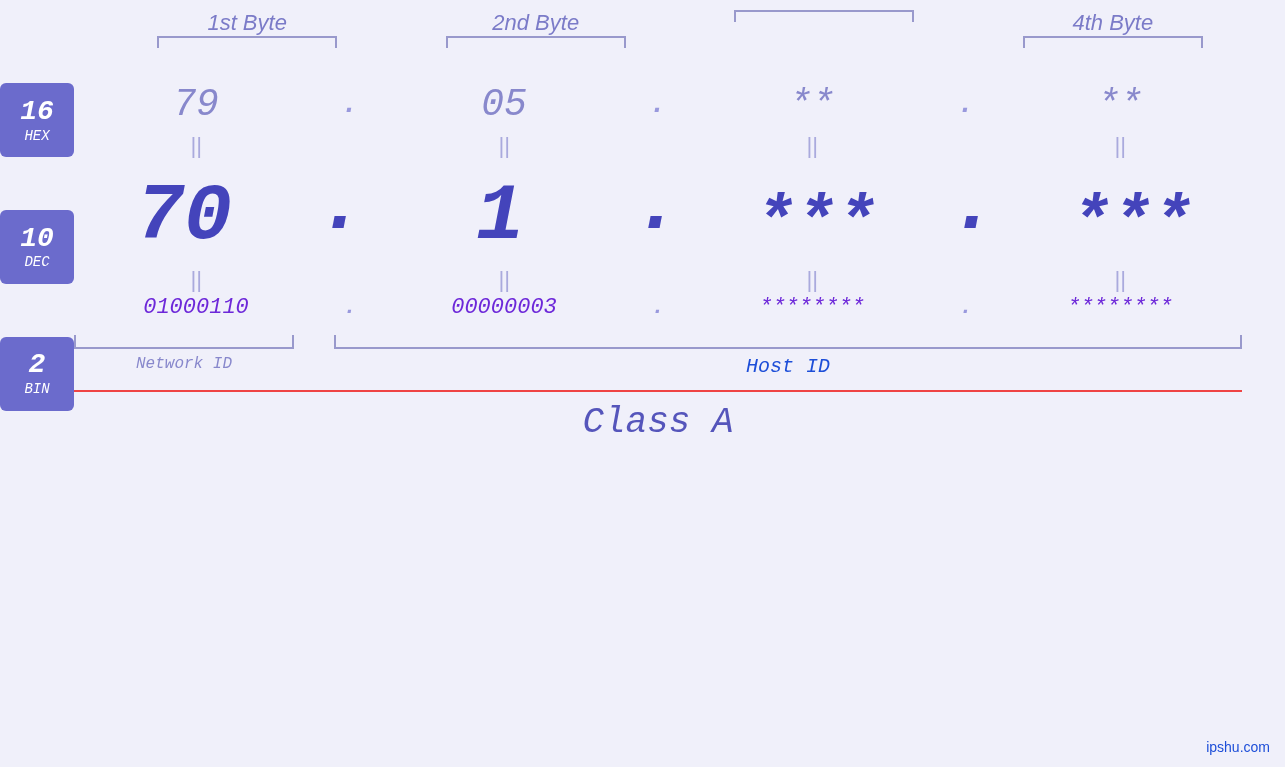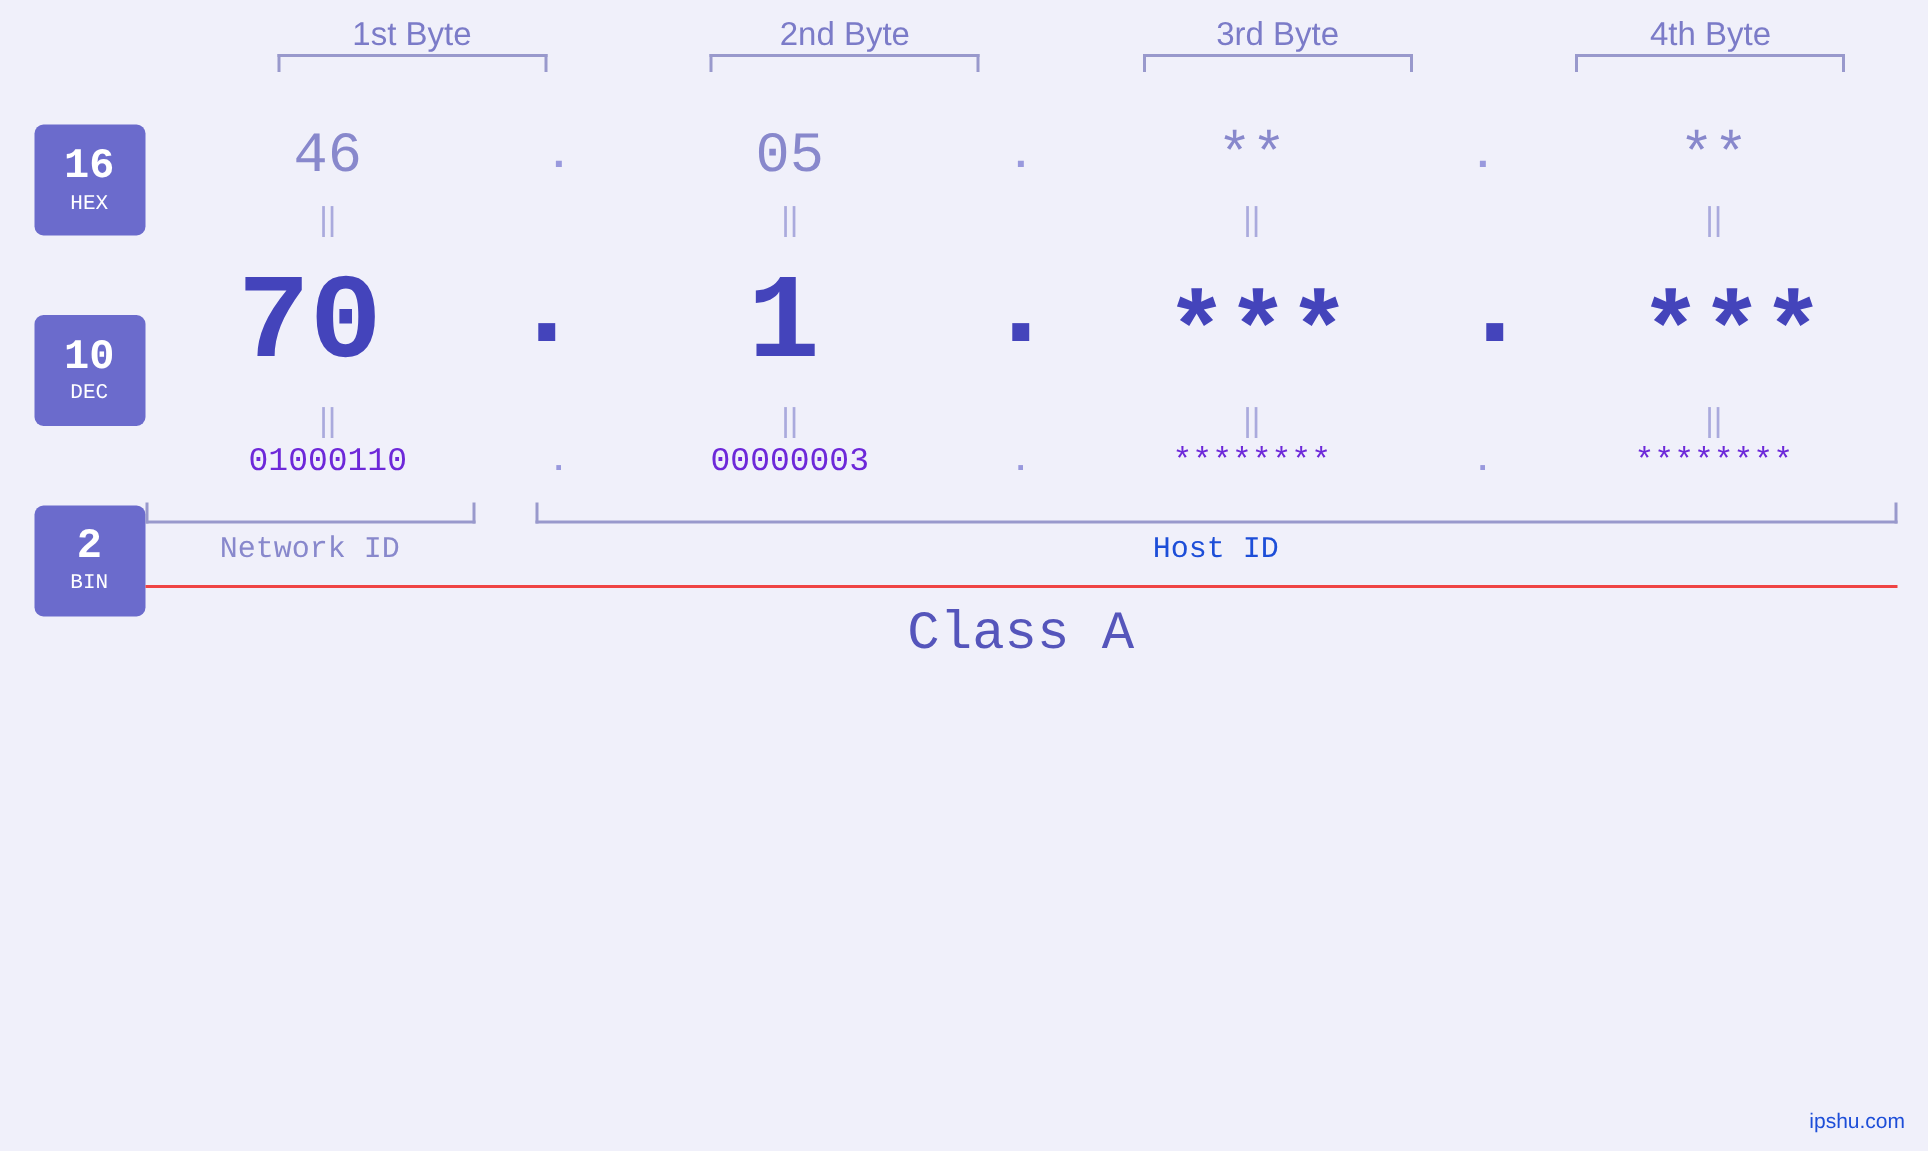--- a/index.html
+++ b/index.html
@@ -11,22 +11,22 @@
       font-family: 'Courier New', Courier, monospace;
       overflow: hidden;
       position: relative;
     }
 
     .container {
       width: 100%;
       height: 100%;
       display: flex;
       flex-direction: column;
-      align-items: center;
       padding-top: 10px;
+      font-style: italic;
     }
 
     
     .byte-headers {
       display: flex;
       width: 1100px;
       margin-left: 130px;
       justify-content: space-around;
       margin-bottom: 5px;
     }
@@ -194,21 +194,20 @@
       <div>1st Byte</div>
       <div class="byte-bracket"></div>
     </div>
     <div style="width:40px"></div>
     <div class="byte-header">
       <div>2nd Byte</div>
       <div class="byte-bracket"></div>
     </div>
     <div style="width:40px"></div>
     <div class="byte-header">
-      <div>3rd Byte</div>
       <div class="byte-bracket"></div>
     </div>
     <div style="width:40px"></div>
     <div class="byte-header">
       <div>4th Byte</div>
       <div class="byte-bracket"></div>
     </div>
   </div>
 
   <div class="main-area">
@@ -225,21 +224,21 @@
       <div class="badge" style="margin-top:20px;">
         <span class="badge-number">2</span>
         <span class="badge-label">BIN</span>
       </div>
     </div>
 
     <div class="data-section">
 
       <div class="data-row" style="margin-top:10px;">
         <div class="data-cell">
-          <span class="hex-value">46</span>
+          <span class="hex-value">79</span>
         </div>
         <div class="separator">.</div>
         <div class="data-cell">
           <span class="hex-value">05</span>
         </div>
         <div class="separator">.</div>
         <div class="data-cell">
           <span class="hex-value">**</span>
         </div>
         <div class="separator">.</div>
@@ -304,21 +303,21 @@
         </div>
       </div>
 
       <div style="display:flex; width:100%; margin-top:10px;">
         <div style="width:220px; height:14px; border-bottom:2px solid #9999cc; border-left:2px solid #9999cc; border-right:2px solid #9999cc;"></div>
         <div style="width:40px;"></div>
         <div style="flex:1; height:14px; border-bottom:2px solid #9999cc; border-left:2px solid #9999cc; border-right:2px solid #9999cc;"></div>
       </div>
 
       <div style="display:flex; width:100%; margin-top:6px;">
-        <div style="width:220px; text-align:center; color:#8888cc; font-size:20px; font-family:'Courier New',monospace;">Network ID</div>
+        <div style="width:220px; text-align:center; color:#8888cc; font-size:16px; font-family:'Courier New',monospace;">Network ID</div>
         <div style="width:40px;"></div>
         <div style="flex:1; text-align:center; color:#1d4ed8; font-size:20px; font-family:'Courier New',monospace;">Host ID</div>
       </div>
 
       <div style="width:100%; margin-top:12px; border-top:2px solid #ef4444; padding-top:10px; text-align:center;">
         <span style="color:#5555bb; font-size:36px; font-family:'Courier New',monospace;">Class A</span>
       </div>
 
     </div>
   </div>

